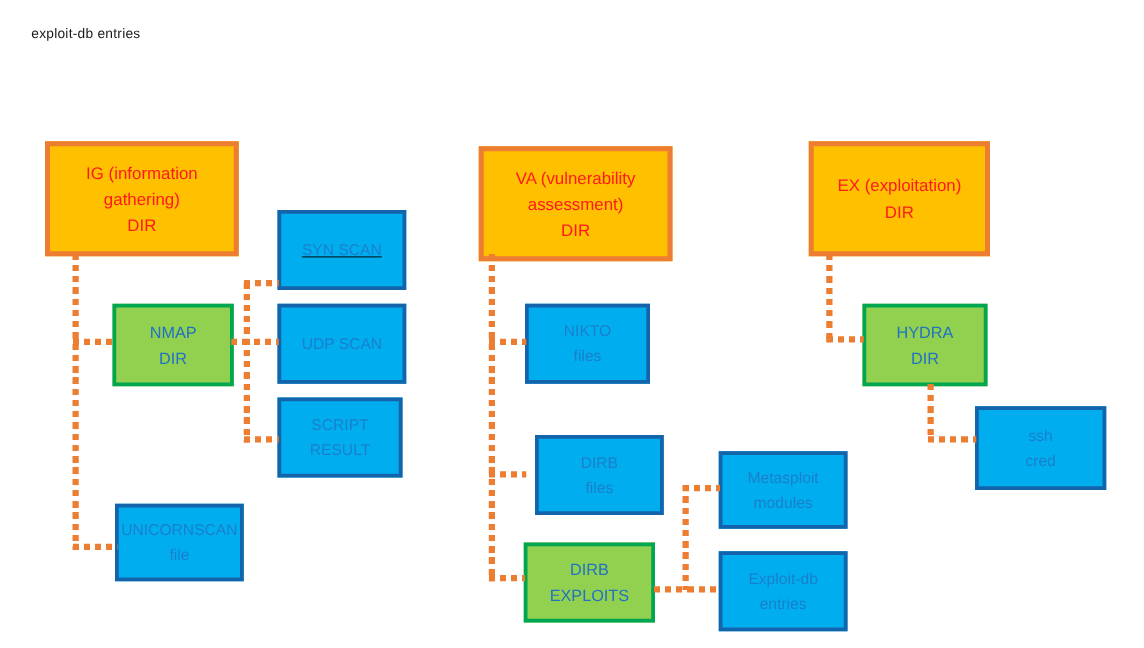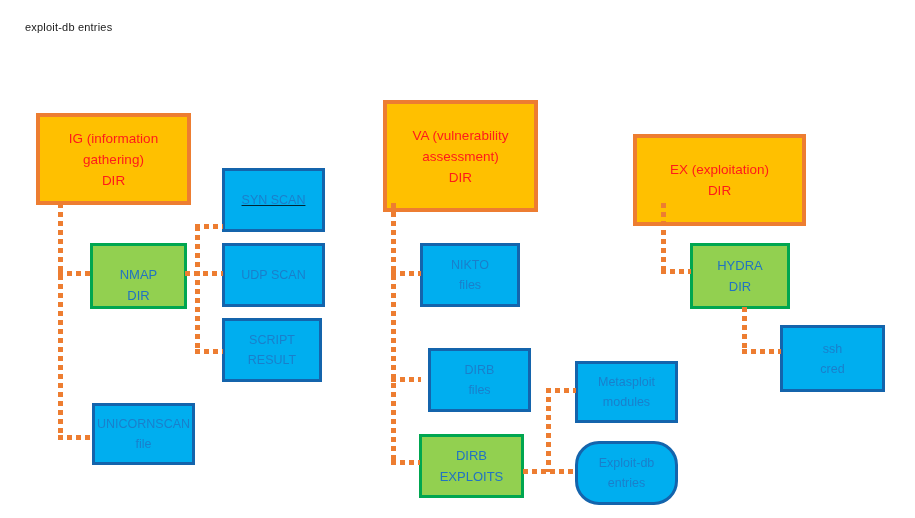--- a/index.html
+++ b/index.html
@@ -78,21 +78,21 @@
 <div id="canvas">
 
   <div class="corner-label">exploit-db entries</div>
 
   <div class="node orange" style="left:36px; top:113px; width:155px; height:92px;">
     <span class="lbl">IG (information
 gathering)
 DIR</span>
   </div>
 
-  <div class="node green" style="left:90px; top:243px; width:97px; height:66px;align-items:flex-end;">
+  <div class="node green" style="left:90px; top:243px; width:97px; height:66px;">
     <span class="lbl">NMAP
 DIR</span>
   </div>
 
   <div class="node blue" style="left:222px; top:168px; width:103px; height:64px;text-decoration:underline;">
     <span class="lbl">SYN SCAN</span>
   </div>
 
   <div class="node blue" style="left:222px; top:243px; width:103px; height:64px;">
     <span class="lbl">UDP SCAN</span>
@@ -101,21 +101,21 @@
   <div class="node blue" style="left:222px; top:318px; width:100px; height:64px;">
     <span class="lbl">SCRIPT
 RESULT</span>
   </div>
 
   <div class="node blue" style="left:92px; top:403px; width:103px; height:62px;">
     <span class="lbl">UNICORNSCAN
 file</span>
   </div>
 
-  <div class="node orange" style="left:383px; top:100px; width:155px; height:112px;">
+  <div class="node orange" style="left:383px; top:117px; width:155px; height:92px;">
     <span class="lbl">VA (vulnerability
 assessment)
 DIR</span>
   </div>
 
   <div class="node blue" style="left:420px; top:243px; width:100px; height:64px;">
     <span class="lbl">NIKTO
 files</span>
   </div>
 
@@ -127,26 +127,26 @@
   <div class="node green" style="left:419px; top:434px; width:105px; height:64px;">
     <span class="lbl">DIRB
 EXPLOITS</span>
   </div>
 
   <div class="node blue" style="left:575px; top:361px; width:103px; height:62px;align-items:center;">
     <span class="lbl">Metasploit
 modules</span>
   </div>
 
-  <div class="node blue" style="left:575px; top:441px; width:103px; height:64px;border-radius:24px;">
+  <div class="node blue" style="left:575px; top:441px; width:103px; height:64px;">
     <span class="lbl">Exploit-db
 entries</span>
   </div>
 
-  <div class="node orange" style="left:633px; top:113px; width:173px; height:92px;margin-top:21px;">
+  <div class="node orange" style="left:647px; top:113px; width:145px; height:92px;">
     <span class="lbl">EX (exploitation)
 DIR</span>
   </div>
 
   <div class="node green" style="left:690px; top:243px; width:100px; height:66px;">
     <span class="lbl">HYDRA
 DIR</span>
   </div>
 
   <div class="node blue" style="left:780px; top:325px; width:105px; height:67px;">

